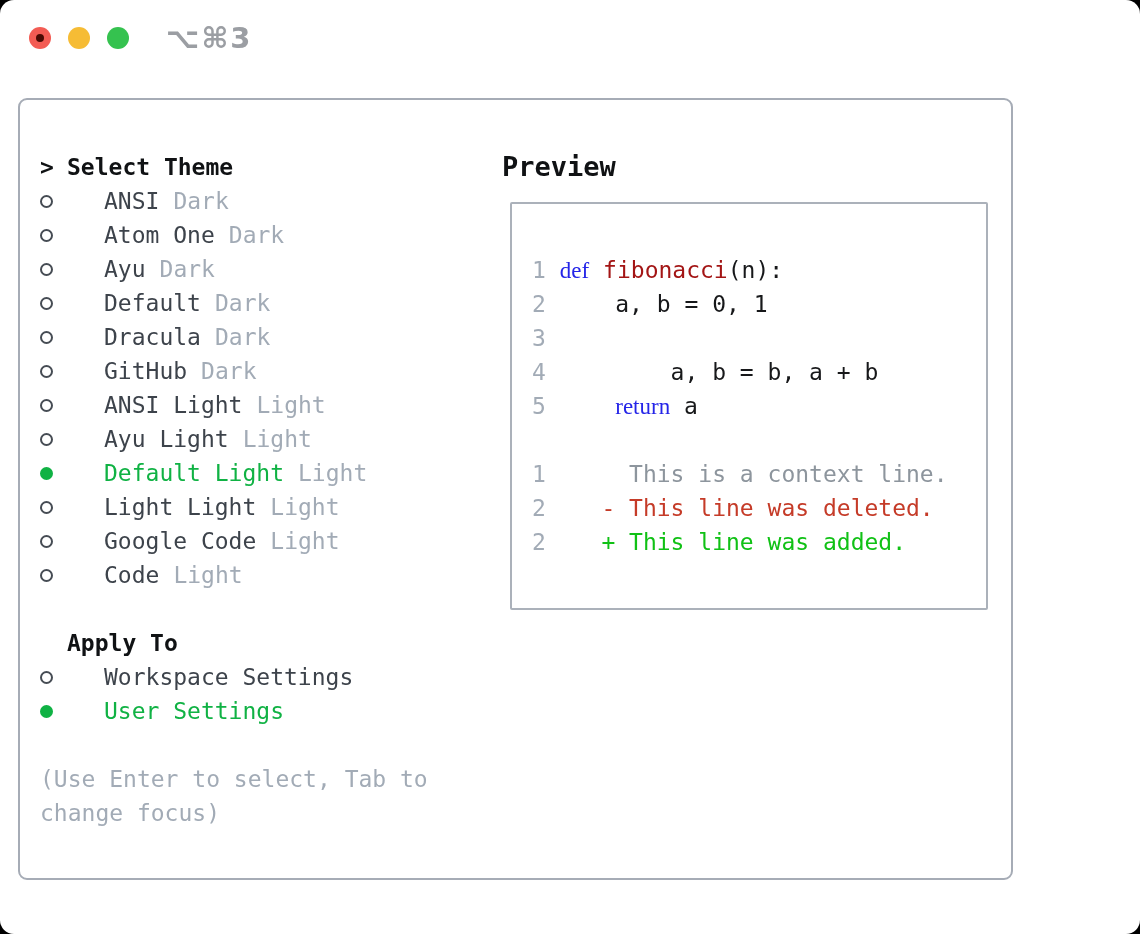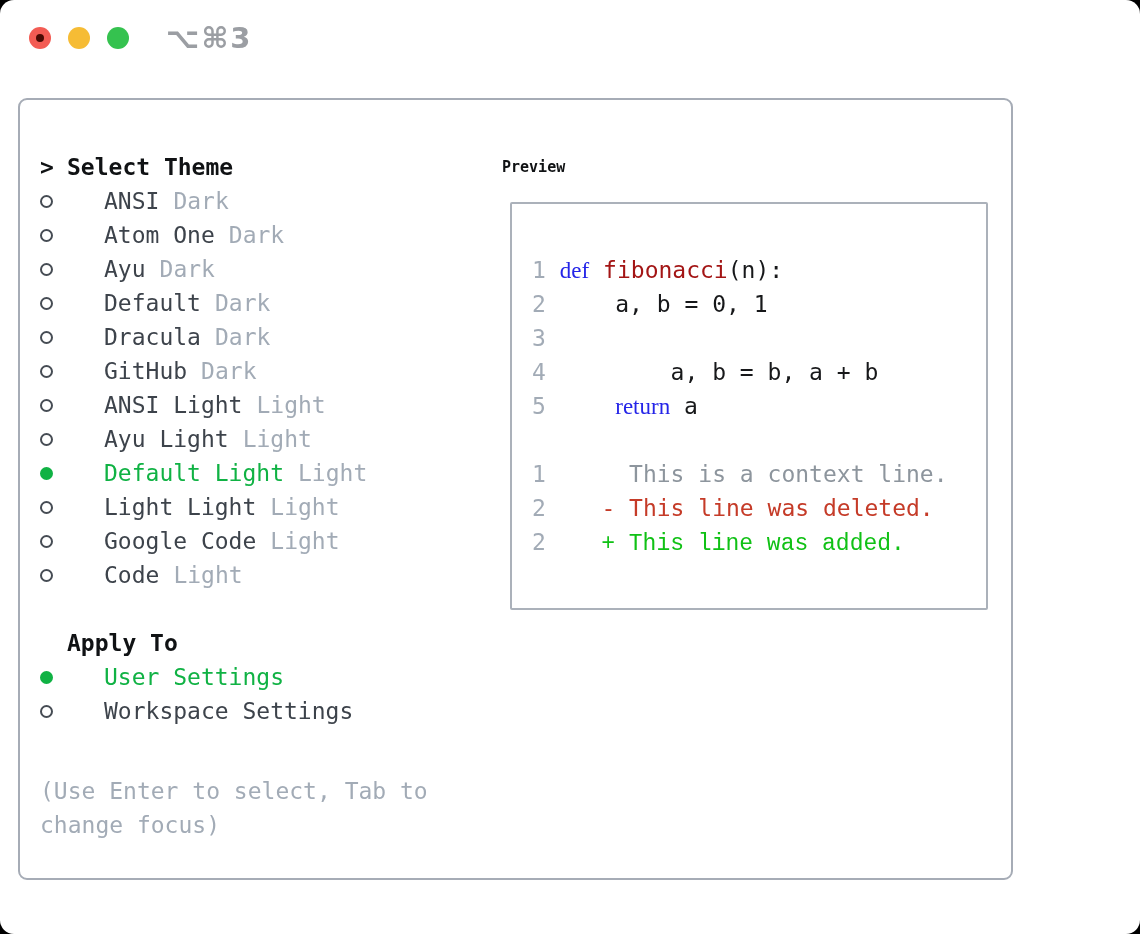--- a/index.html
+++ b/index.html
@@ -39,36 +39,36 @@
   .row{display:flex;align-items:center;height:34px;white-space:pre;}
   .spacer{height:34px;}
   .marker{display:inline-flex;align-items:center;width:27px;flex:0 0 27px;}
   .caret{font-weight:700;color:var(--text-strong);}
   .hdr{font-weight:700;color:var(--text-strong);}
   .dot{width:13px;height:13px;border-radius:50%;border:2px solid #464c54;}
   .dot.filled{background:var(--green);border-color:var(--green);}
   .iname{color:var(--text-item);margin-left:37px;}
   .row.selected .iname{color:var(--green);}
   .variant{color:var(--muted);margin-left:14px;}
-  .help{margin-top:12px;width:430px;color:var(--muted);font-size:23px;line-height:34px;}
+  .help{margin-top:0;width:430px;color:var(--muted);font-size:23px;line-height:34px;}
 
   
   .preview-title{position:absolute;left:482px;top:50px;height:34px;line-height:34px;
-    font-size:15px;font-weight:700;color:var(--text-strong);}
+    font-size:27px;font-weight:700;color:var(--text-strong);}
   .preview-box{position:absolute;left:490px;top:102px;width:478px;height:408px;
     border:2px solid var(--preview-border);border-radius:2px;background:#fff;padding:49px 0 0 20px;overflow:hidden;}
   .prow{display:flex;height:34px;font-size:23px;line-height:34px;white-space:pre;}
   .lnum{color:var(--muted);width:14px;flex:0 0 14px;}
   .lcontent{font:inherit;white-space:pre;}
   .seg-plain{color:#17181a;}
   .seg-keyword{color:var(--keyword);font-family:Liberation Serif, serif;}
   .seg-function{color:var(--function);}
   .seg-context{color:var(--context);}
   .seg-deleted{color:var(--deleted);}
-  .seg-added{color:var(--added);font-family:Liberation Mono, monospace;}
+  .seg-added{color:var(--added);}
 </style>
 </head>
 <body>
 
 <div class="window">
 
   <div class="titlebar">
     <div class="tl tl-close">
       <span class="inner-dot"></span>
     </div>
@@ -101,22 +101,22 @@
         </div>
 
       <div class="spacer"></div>
 
       <div class="row">
         <span class="marker"></span>
         <span class="hdr">Apply To</span>
       </div>
 
       <div id="apply-list">
+          <div class="row option"><span class="marker"><span class="dot"></span></span><span class="iname">Workspace Settings</span></div>
           <div class="row option selected"><span class="marker"><span class="dot filled"></span></span><span class="iname">User Settings</span></div>
-          <div class="row option"><span class="marker"><span class="dot"></span></span><span class="iname">Workspace Settings</span></div>
         </div>
 
       <div class="spacer"></div>
 
       <div class="help">(Use Enter to select, Tab to change focus)</div>
     </div>
 
     <div class="preview-title">Preview</div>
 
     <div class="preview-box">

